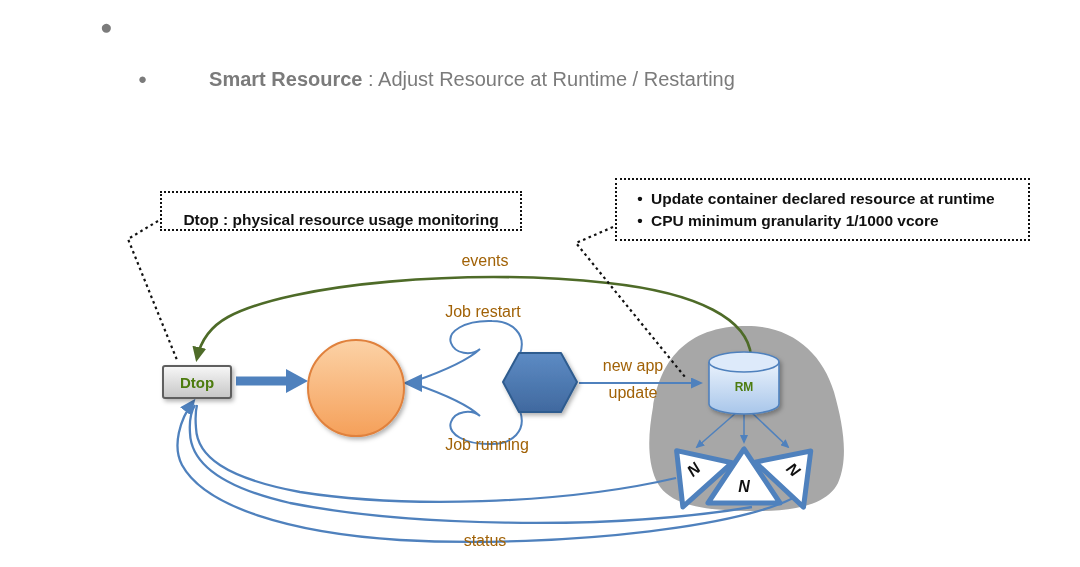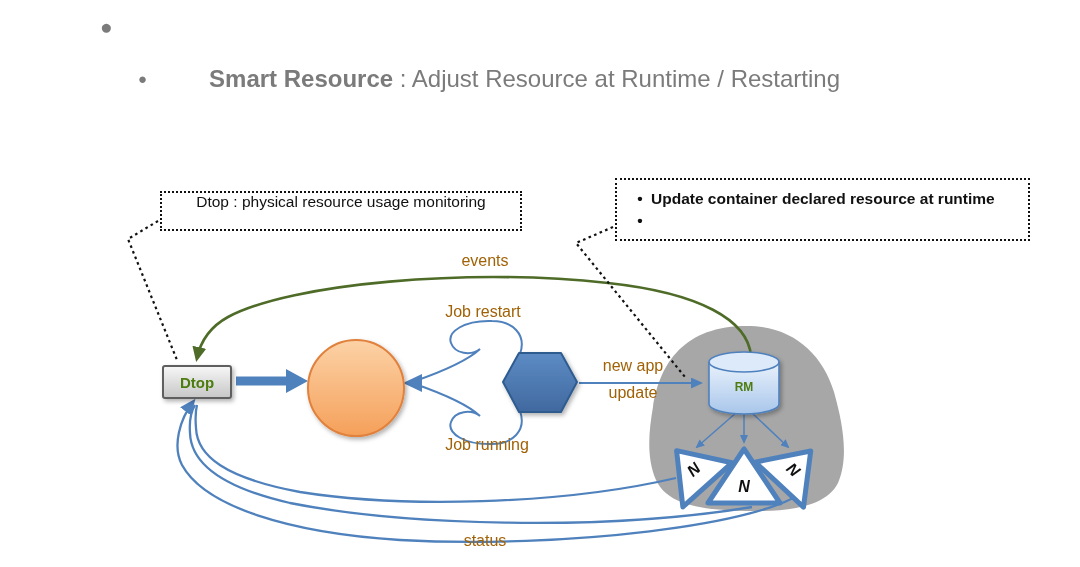--- a/index.html
+++ b/index.html
@@ -7,29 +7,29 @@
     position:relative; width:1080px; height:567px; overflow:hidden;
     background:#ffffff; font-family:"Liberation Sans", sans-serif;
   }
   .abs{position:absolute;}
   
   .title-row{left:100px; top:8px; display:flex; align-items:center; color:#7b7b7b;}
   .title-bullet{font-size:21px; line-height:38px; margin-right:32px;}
   .title-text{font-size:30px; font-weight:700; letter-spacing:.2px;}
   .sub-row{left:138px; top:64px; display:flex; align-items:center; color:#7b7b7b;}
   .sub-bullet{font-size:15px; line-height:30px; margin-right:62px;}
-  .sub-text{font-size:24px; font-weight:400; white-space:nowrap;}
+  .sub-text{font-size:20px; font-weight:400; white-space:nowrap;}
   .sub-text b{font-weight:700;}
   
   .dash-box{
     border:2px dotted #111; background:#ffffff; box-sizing:border-box;
     color:#111; font-size:15.5px; font-weight:500;
   }
   .dash-left{left:160px; top:191px; width:362px; height:40px;
-    display:flex; align-items:flex-start; justify-content:center; white-space:nowrap;}
+    display:flex; align-items:flex-end; justify-content:center; white-space:nowrap;font-weight:bold;}
   .dash-right{left:615px; top:178px; width:415px; height:63px;
     display:flex; flex-direction:column; justify-content:center; padding-left:12px; font-weight:600;}
   .dash-right .row{display:flex; line-height:22px; white-space:nowrap;}
   .dash-right .bullet{width:22px; text-align:center;}
   
   .lbl{position:absolute; color:#a16207; font-size:16px; white-space:nowrap; text-align:center;}
   .node-lbl{position:absolute; color:#4d7c0f; font-size:15px; font-weight:700;
     text-align:center; line-height:19px;}
   .hex-lbl{color:#ffffff; font-weight:700; line-height:21px;}
   .n-lbl{position:absolute; font-size:16px; font-weight:700; font-style:italic; color:#101010;}
@@ -132,20 +132,21 @@
   <div class="abs dash-box dash-left">
     <span>Dtop : physical resource usage monitoring</span>
   </div>
   <div class="abs dash-box dash-right">
     <div class="row">
       <span class="bullet">•</span>
       <span>Update container declared resource at runtime</span>
     </div>
     <div class="row">
       <span class="bullet">•</span>
+      <span>CPU minimum granularity 1/1000 vcore</span>
     </div>
   </div>
 
   <div class="lbl" style="left:425px; top:252px; width:120px;">events</div>
   <div class="lbl" style="left:418px; top:303px; width:130px;">Job restart</div>
   <div class="lbl" style="left:420px; top:436px; width:134px;">Job running</div>
   <div class="lbl" style="left:592px; top:357px; width:82px;">new app</div>
   <div class="lbl" style="left:592px; top:384px; width:82px;">update</div>
   <div class="lbl" style="left:425px; top:532px; width:120px;">status</div>
 

